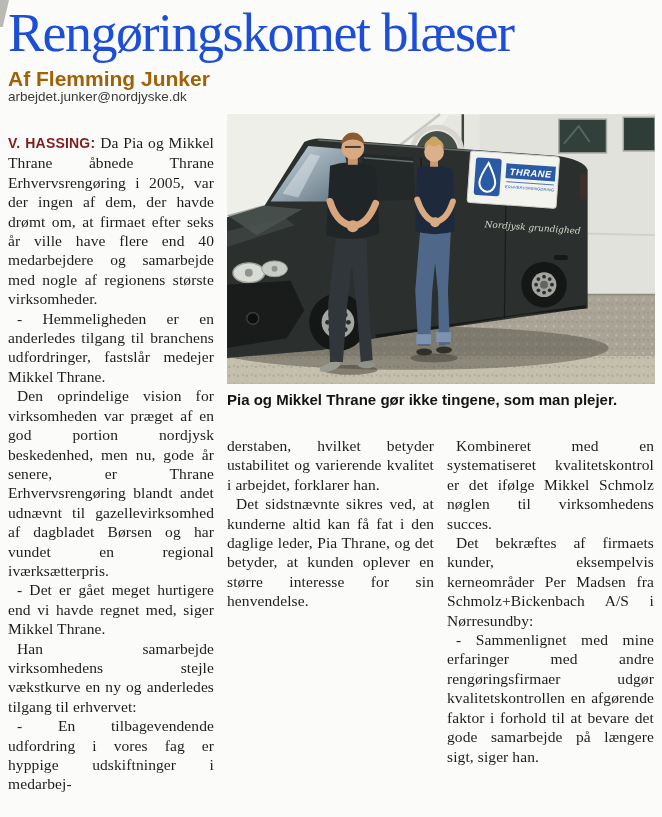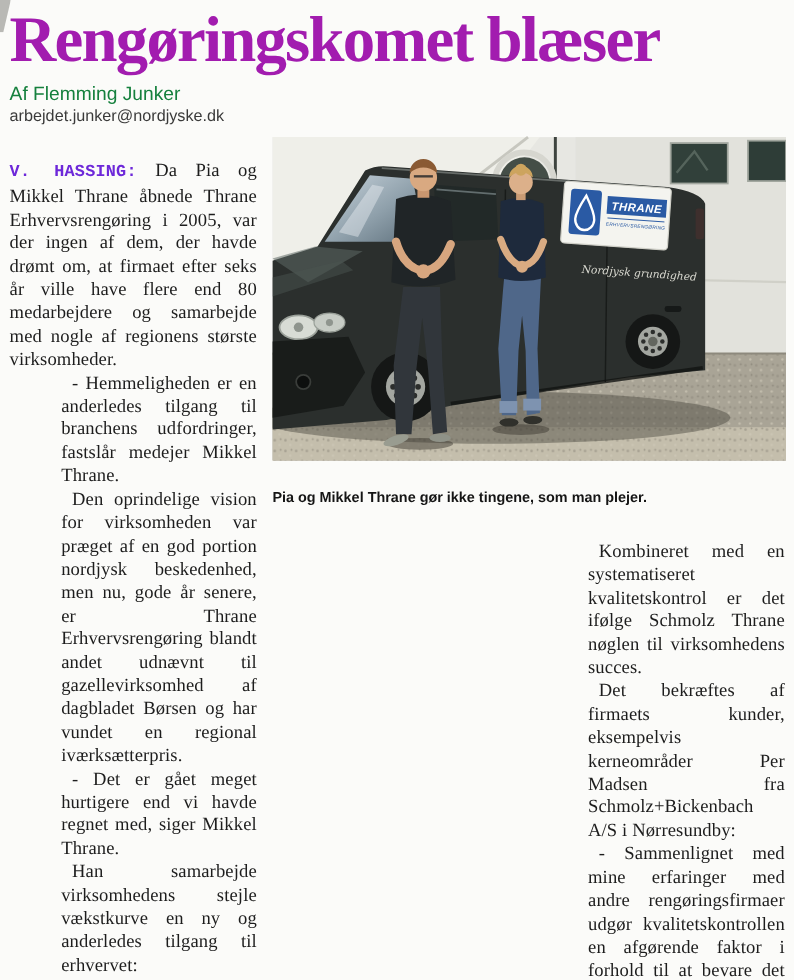--- a/index.html
+++ b/index.html
@@ -9,67 +9,67 @@
     font-family:"Liberation Serif", serif;
   }
   .page{padding:4px 8px 0 8px;position:relative;}
   .corner-mark{
     position:absolute;left:0;top:0;width:9px;height:27px;background:#b9b9b5;
     clip-path:polygon(0 0,100% 0,30% 100%,0 100%);
   }
   h1{
     margin:2px 0 10px 0;
     font-family:"Liberation Serif", serif;
-    font-weight:bold;color:#a21caf;
+    font-weight:normal;color:#1d4ed8;
     font-size:54px;line-height:54px;letter-spacing:-1.5px;
   }
   .byline{font-family:"Liberation Sans", sans-serif;margin:0 0 8px 0;}
-  .byline .author{font-weight:normal;font-size:16px;line-height:18px;color:#15803d;}
+  .byline .author{font-weight:bold;font-size:21px;line-height:18px;color:#a16207;}
   .byline .email{font-size:13.5px;line-height:17px;color:#3a3a3a;}
   .content{display:flex;gap:13px;margin-top:5px;}
   .col1{width:206px;flex:0 0 206px;padding-top:20px;}
   .right-area{flex:1;min-width:0;}
   figure{margin:0;}
   figure svg{display:block;}
   figcaption{
     font-family:"Liberation Sans", sans-serif;font-weight:bold;
-    font-size:12px;line-height:18px;color:#151515;padding-top:20px;
+    font-size:15px;line-height:18px;color:#151515;padding-top:6px;
   }
   .two-cols{display:flex;gap:13px;margin-top:27px;}
   .two-cols .col{flex:1;min-width:0;}
   p.body-par{
     margin:0;text-align:justify;
     font-size:15.5px;line-height:19.4px;color:#1d1d1d;
     letter-spacing:0.1px;
   }
-  p.body-par.indent{text-indent:9px;margin-left:43px;}
+  p.body-par.indent{text-indent:9px;}
   .leadin{
-    font-family:Liberation Mono, monospace;font-weight:bold;
-    font-size:14px;letter-spacing:0.2px;color:#6d28d9;
+    font-family:Liberation Sans, sans-serif;font-weight:bold;
+    font-size:14px;letter-spacing:0.2px;color:#7f1d1d;
   }
 </style>
 </head>
 <body>
 
 <div class="page">
   <div class="corner-mark"></div>
 
   <h1>
     <div>Rengøringskomet blæser</div>
   </h1>
 
   <div class="byline">
     <div class="author">Af Flemming Junker</div>
     <div class="email">arbejdet.junker@nordjyske.dk</div>
   </div>
 
   <div class="content">
 
     <div class="col1">
-      <p class="body-par"><span class="leadin">V. HASSING:</span> <span>Da Pia og Mikkel Thrane åbnede Thrane Erhvervsrengøring i 2005, var der ingen af dem, der havde drømt om, at firmaet efter seks år ville have flere end 80 medarbejdere og samarbejde med nogle af regionens største virksomheder.</span></p>
+      <p class="body-par"><span class="leadin">V. HASSING:</span> <span>Da Pia og Mikkel Thrane åbnede Thrane Erhvervsrengøring i 2005, var der ingen af dem, der havde drømt om, at firmaet efter seks år ville have flere end 40 medarbejdere og samarbejde med nogle af regionens største virksomheder.</span></p>
       <p class="body-par indent">- Hemmeligheden er en anderledes tilgang til branchens udfordringer, fastslår medejer Mikkel Thrane.</p>
       <p class="body-par indent">Den oprindelige vision for virksomheden var præget af en god portion nordjysk beskedenhed, men nu, gode år senere, er Thrane Erhvervsrengøring blandt andet udnævnt til gazellevirksomhed af dagbladet Børsen og har vundet en regional iværksætterpris.</p>
       <p class="body-par indent">- Det er gået meget hurtigere end vi havde regnet med, siger Mikkel Thrane.</p>
       <p class="body-par indent">Han samarbejde virksomhedens stejle vækstkurve en ny og anderledes tilgang til erhvervet:</p>
       <p class="body-par indent">- En tilbagevendende udfordring i vores fag er hyppige udskiftninger i medarbej-</p>
     </div>
 
     <div class="right-area">
       <figure>
         <svg width="428" height="272" viewBox="0 0 432 272" xmlns="http://www.w3.org/2000/svg">
@@ -204,22 +204,24 @@
             <circle cx="209" cy="38" r="10" fill="#dcb08a"></circle>
             <circle cx="209" cy="27.5" r="5" fill="#cda45e"></circle>
             <path d="M 199,34 A 10,10 0 0 1 219,34 Q 209,25 199,34 Z" fill="#cda45e"></path>
           </g>
         </svg>
         <figcaption>Pia og Mikkel Thrane gør ikke tingene, som man plejer.</figcaption>
       </figure>
 
       <div class="two-cols">
         <div class="col">
+          <p class="body-par">derstaben, hvilket betyder ustabilitet og varierende kvalitet i arbejdet, forklarer han.</p>
+          <p class="body-par indent">Det sidstnævnte sikres ved, at kunderne altid kan få fat i den daglige leder, Pia Thrane, og det betyder, at kunden oplever en større interesse for sin henvendelse.</p>
         </div>
         <div class="col">
-          <p class="body-par indent">Kombineret med en systematiseret kvalitetskontrol er det ifølge Schmolz Thrane nøglen til virksomhedens succes.</p>
+          <p class="body-par indent">Kombineret med en systematiseret kvalitetskontrol er det ifølge Mikkel Schmolz nøglen til virksomhedens succes.</p>
           <p class="body-par indent">Det bekræftes af firmaets kunder, eksempelvis kerneområder Per Madsen fra Schmolz+Bickenbach A/S i Nørresundby:</p>
           <p class="body-par indent">- Sammenlignet med mine erfaringer med andre rengøringsfirmaer udgør kvalitetskontrollen en afgørende faktor i forhold til at bevare det gode samarbejde på længere sigt, siger han.</p>
         </div>
       </div>
     </div>
   </div>
 </div>
 
 </body></html>

